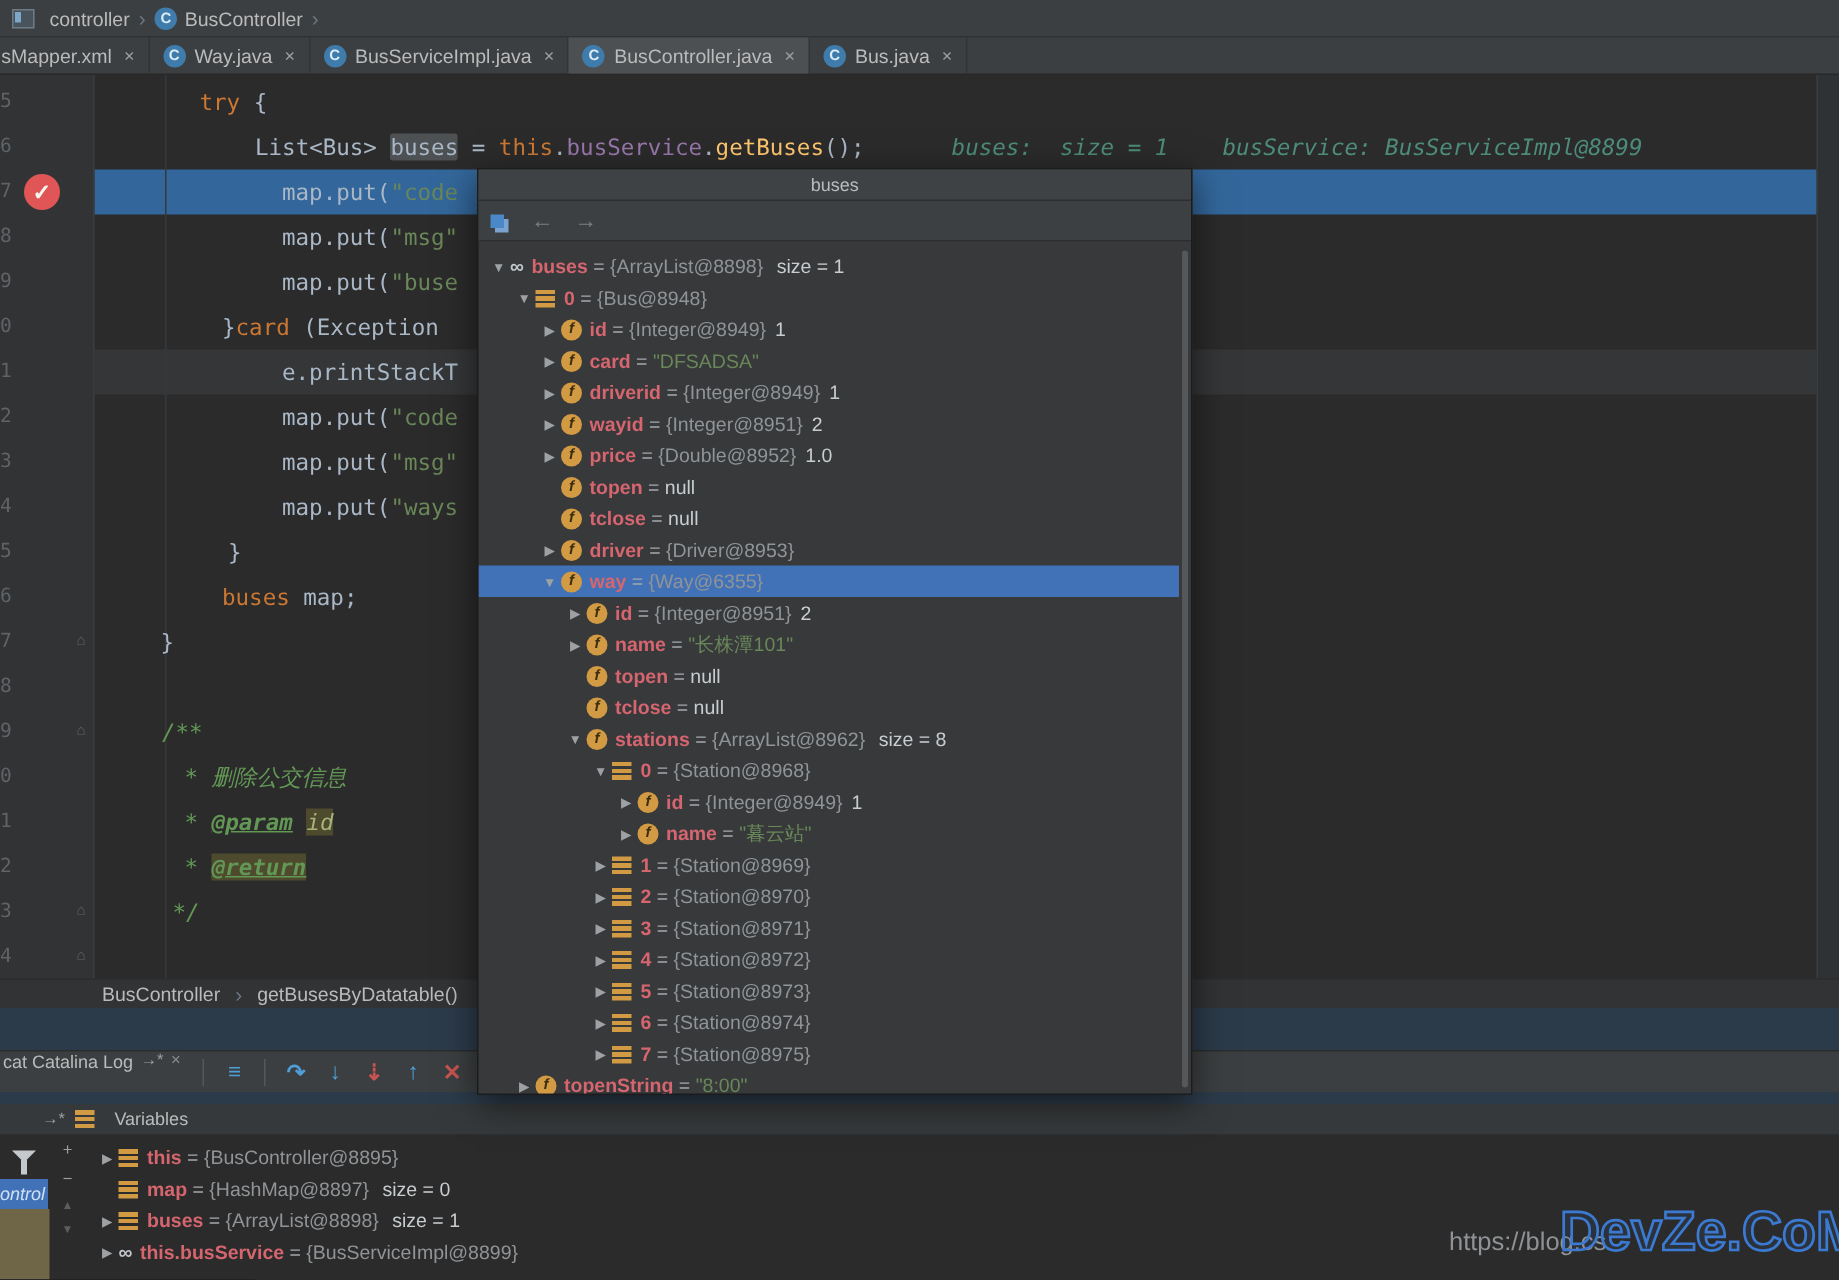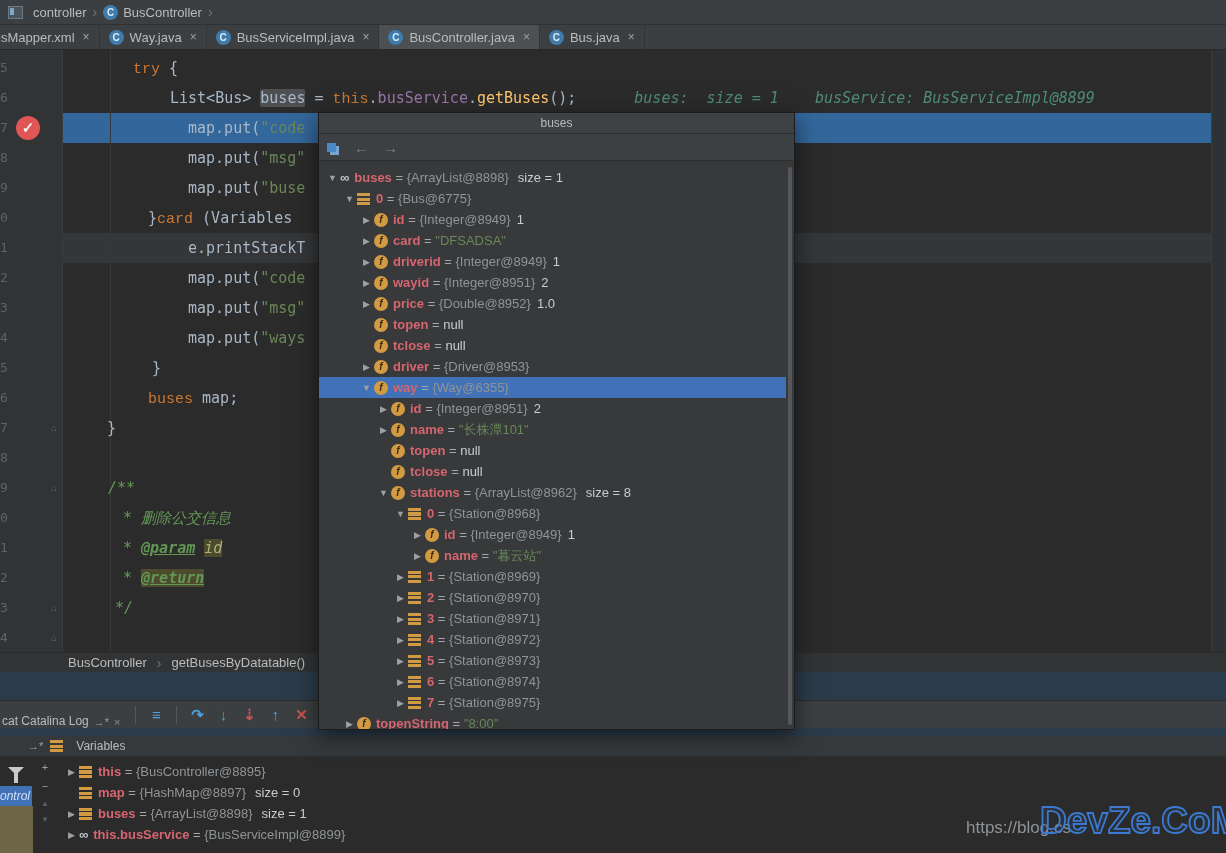--- a/index.html
+++ b/index.html
@@ -29,21 +29,21 @@
         font-family:"DejaVu Sans Mono",monospace;font-size:13px;}
   .fold{position:absolute;left:48px;width:12px;height:30px;line-height:30px;color:#606366;font-size:10px;text-align:center;}
   .guide{position:absolute;left:110px;top:0;bottom:0;width:1px;background:#36393c;}
   .band{position:absolute;left:58px;right:14px;height:30px;}
   .band.exec{background:var(--exec_line,#33679b);}
   .band.faint{background:#343638;}
   .bp{position:absolute;left:16px;width:24px;height:24px;border-radius:50%;background:var(--breakpoint,#e05555);
       color:#f2f7ee;display:flex;align-items:center;justify-content:center;font-size:15px;font-weight:bold;z-index:3;}
   .code-line{position:absolute;left:68px;height:30px;line-height:30px;white-space:pre;
              font-family:"DejaVu Sans Mono",monospace;font-size:15px;color:#a9b7c6;z-index:2;}
-  .seg-kw{color:var(--keyword,#cc7832);font-family:Liberation Mono, monospace;}
+  .seg-kw{color:var(--keyword,#cc7832);}
   .seg-pl{color:#a9b7c6;}
   .seg-str{color:var(--string,#6a8759);}
   .seg-vart{color:#a9b7c6;background:#4d5154;border-radius:2px;}
   .seg-fld{color:var(--field,#9876aa);}
   .seg-mth{color:var(--method,#ffc66d);}
   .seg-cmt{color:var(--comment,#629755);font-style:italic;}
   .seg-tag{color:var(--comment,#629755);font-style:italic;font-weight:bold;text-decoration:underline;}
   .seg-taghl{color:var(--comment,#629755);font-style:italic;font-weight:bold;text-decoration:underline;background:#4e4a2d;}
   .seg-hlid{color:#a8b37a;font-style:italic;background:#4e4a2d;}
   .seg-ann{color:var(--annotation,#bbb529);}
@@ -72,21 +72,21 @@
   .tval-plain{color:var(--plain_value,#c8cdd0);}
   .textra{color:var(--plain_value,#c8cdd0);margin-left:9px;}
   .tnum{color:var(--plain_value,#c8cdd0);margin-left:6px;}
   .pscroll{position:absolute;right:2px;top:54px;bottom:4px;width:4px;background:#55585a;border-radius:2px;}
   
   .crumbbar2{position:absolute;left:0;top:652px;width:100%;height:20px;background:#313335;border-top:1px solid #2a2c2e;
              display:flex;align-items:center;font-size:13px;padding-left:68px;box-sizing:border-box;gap:8px;}
   .band-a{position:absolute;left:0;top:672px;width:100%;height:28px;background:#2c3b4a;}
   .tooltabs{position:absolute;left:0;top:700px;width:100%;height:28px;background:#3c3f41;display:flex;align-items:center;
             font-size:12px;border-top:1px solid #2a2c2e;box-sizing:border-box;}
-  .tw-tab{display:flex;align-items:flex-end;gap:5px;padding:0 8px 0 2px;height:100%;}
+  .tw-tab{display:flex;align-items:flex-start;gap:5px;padding:0 8px 0 2px;height:100%;}
   .pin{color:#9da0a2;font-size:11px;}
   .x2{color:#8b8e90;font-size:11px;}
   .vsep{width:1px;height:18px;background:#55585a;margin:0 7px;}
   .dicon{width:26px;text-align:center;font-size:15px;font-weight:bold;}
   .dicon.blue{color:var(--accent_blue,#4e9fd8);}
   .dicon.red{color:var(--accent_red,#c75450);}
   .band-b{position:absolute;left:0;top:728px;width:100%;height:8px;background:#2c3b4a;}
   .varheader{position:absolute;left:0;top:736px;width:100%;height:21px;background:#36393b;display:flex;align-items:center;
              gap:7px;font-size:12px;padding-left:28px;box-sizing:border-box;border-bottom:1px solid #2c2e30;}
   .varbody{position:absolute;left:0;top:757px;width:100%;height:96px;background:#2b2b2b;}
@@ -187,21 +187,21 @@
           <div class="fold" style="top: 573px;">⌂</div>
         </div>
       </div>
     <div class="guide"></div>
     <div id="code-lines">
         <div class="code-line" style="top: 3px; padding-left: 65px;"><span class="seg-kw">try</span><span class="seg-pl"> {</span></div>
         <div class="code-line" style="top: 33px; padding-left: 102px;"><span class="seg-pl">List&lt;Bus&gt; </span><span class="seg-vart">buses</span><span class="seg-pl"> = </span><span class="seg-kw">this</span><span class="seg-pl">.</span><span class="seg-fld">busService</span><span class="seg-pl">.</span><span class="seg-mth">getBuses</span><span class="seg-pl">();</span><span class="hint">buses:  size = 1    busService: BusServiceImpl@8899</span></div>
         <div class="code-line" style="top: 63px; padding-left: 120px;"><span class="seg-pl">map.put(</span><span class="seg-str">"code</span></div>
         <div class="code-line" style="top: 93px; padding-left: 120px;"><span class="seg-pl">map.put(</span><span class="seg-str">"msg"</span></div>
         <div class="code-line" style="top: 123px; padding-left: 120px;"><span class="seg-pl">map.put(</span><span class="seg-str">"buse</span></div>
-        <div class="code-line" style="top: 153px; padding-left: 80px;"><span class="seg-pl">}</span><span class="seg-kw">card</span><span class="seg-pl"> (Variables</span></div>
+        <div class="code-line" style="top: 153px; padding-left: 80px;"><span class="seg-pl">}</span><span class="seg-kw">card</span><span class="seg-pl"> (Exception</span></div>
         <div class="code-line" style="top: 183px; padding-left: 120px;"><span class="seg-pl">e.printStackT</span></div>
         <div class="code-line" style="top: 213px; padding-left: 120px;"><span class="seg-pl">map.put(</span><span class="seg-str">"code</span></div>
         <div class="code-line" style="top: 243px; padding-left: 120px;"><span class="seg-pl">map.put(</span><span class="seg-str">"msg"</span></div>
         <div class="code-line" style="top: 273px; padding-left: 120px;"><span class="seg-pl">map.put(</span><span class="seg-str">"ways</span></div>
         <div class="code-line" style="top: 303px; padding-left: 84px;"><span class="seg-pl">}</span></div>
         <div class="code-line" style="top: 333px; padding-left: 80px;"><span class="seg-kw">buses</span><span class="seg-pl"> map;</span></div>
         <div class="code-line" style="top: 363px; padding-left: 39px;"><span class="seg-pl">}</span></div>
         <div class="code-line" style="top: 393px; padding-left: 39px;"></div>
         <div class="code-line" style="top: 423px; padding-left: 40px;"><span class="seg-cmt">/**</span></div>
         <div class="code-line" style="top: 453px; padding-left: 55px;"><span class="seg-cmt">* 删除公交信息</span></div>
@@ -270,21 +270,21 @@
 
   <div class="popup">
     <div class="ptitle">buses</div>
     <div class="ptoolbar" id="popup-toolbar">
         <span class="sq"></span>
         <span class="nav-arrow">←</span>
         <span class="nav-arrow">→</span>
       </div>
     <div class="ptree" id="popup-tree">
         <div class="trow" style="padding-left: 6px;"><span class="texp">▼</span><span class="i-watch">∞</span><span class="tname">buses</span><span class="teq"> = </span><span class="tval-ref">{ArrayList@8898}</span><span class="textra">size = 1</span></div>
-        <div class="trow" style="padding-left: 23px;"><span class="texp">▼</span><span class="i-item"></span><span class="tname">0</span><span class="teq"> = </span><span class="tval-ref">{Bus@6775}</span></div>
+        <div class="trow" style="padding-left: 23px;"><span class="texp">▼</span><span class="i-item"></span><span class="tname">0</span><span class="teq"> = </span><span class="tval-ref">{Bus@8948}</span></div>
         <div class="trow" style="padding-left: 40px;"><span class="texp">▶</span><span class="i-field">f</span><span class="tname">id</span><span class="teq"> = </span><span class="tval-ref">{Integer@8949}</span><span class="tnum">1</span></div>
         <div class="trow" style="padding-left: 40px;"><span class="texp">▶</span><span class="i-field">f</span><span class="tname">card</span><span class="teq"> = </span><span class="tval-str">"DFSADSA"</span></div>
         <div class="trow" style="padding-left: 40px;"><span class="texp">▶</span><span class="i-field">f</span><span class="tname">driverid</span><span class="teq"> = </span><span class="tval-ref">{Integer@8949}</span><span class="tnum">1</span></div>
         <div class="trow" style="padding-left: 40px;"><span class="texp">▶</span><span class="i-field">f</span><span class="tname">wayid</span><span class="teq"> = </span><span class="tval-ref">{Integer@8951}</span><span class="tnum">2</span></div>
         <div class="trow" style="padding-left: 40px;"><span class="texp">▶</span><span class="i-field">f</span><span class="tname">price</span><span class="teq"> = </span><span class="tval-ref">{Double@8952}</span><span class="tnum">1.0</span></div>
         <div class="trow" style="padding-left: 40px;"><span class="texp"></span><span class="i-field">f</span><span class="tname">topen</span><span class="teq"> = </span><span class="tval-plain">null</span></div>
         <div class="trow" style="padding-left: 40px;"><span class="texp"></span><span class="i-field">f</span><span class="tname">tclose</span><span class="teq"> = </span><span class="tval-plain">null</span></div>
         <div class="trow" style="padding-left: 40px;"><span class="texp">▶</span><span class="i-field">f</span><span class="tname">driver</span><span class="teq"> = </span><span class="tval-ref">{Driver@8953}</span></div>
         <div class="trow sel" style="padding-left: 40px;"><span class="texp">▼</span><span class="i-field">f</span><span class="tname">way</span><span class="teq"> = </span><span class="tval-ref">{Way@6355}</span></div>
         <div class="trow" style="padding-left: 57px;"><span class="texp">▶</span><span class="i-field">f</span><span class="tname">id</span><span class="teq"> = </span><span class="tval-ref">{Integer@8951}</span><span class="tnum">2</span></div>

